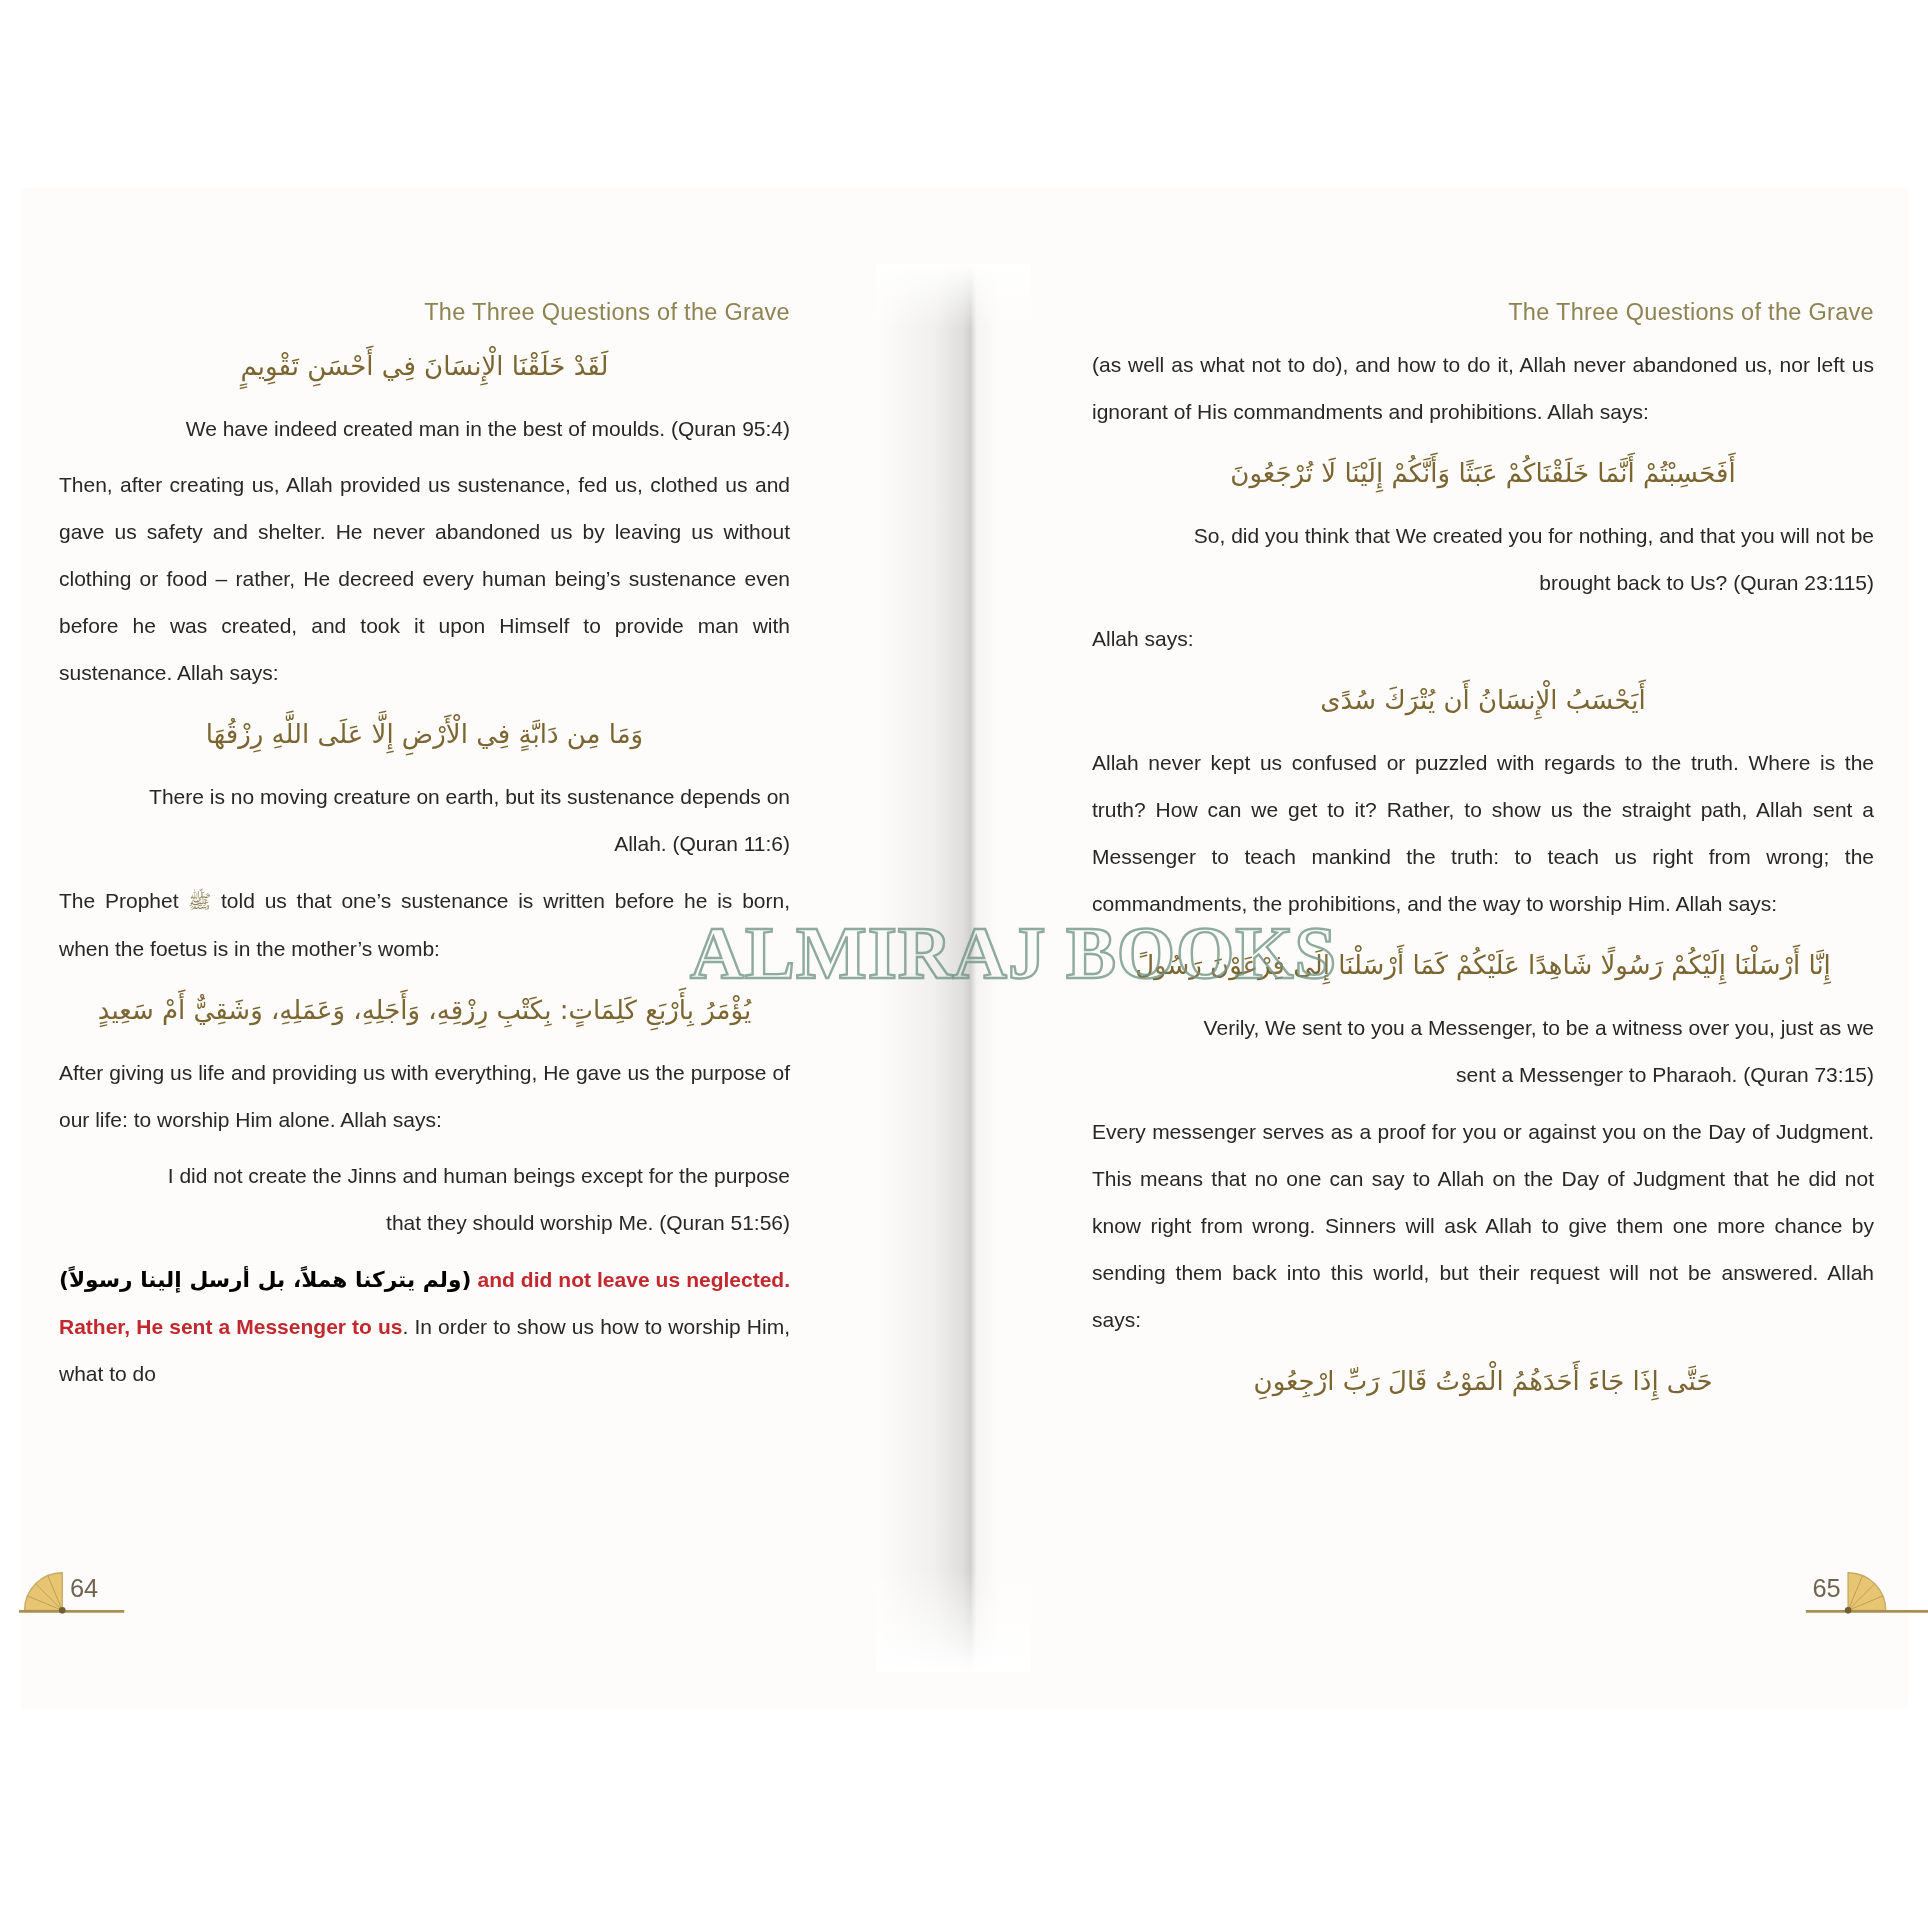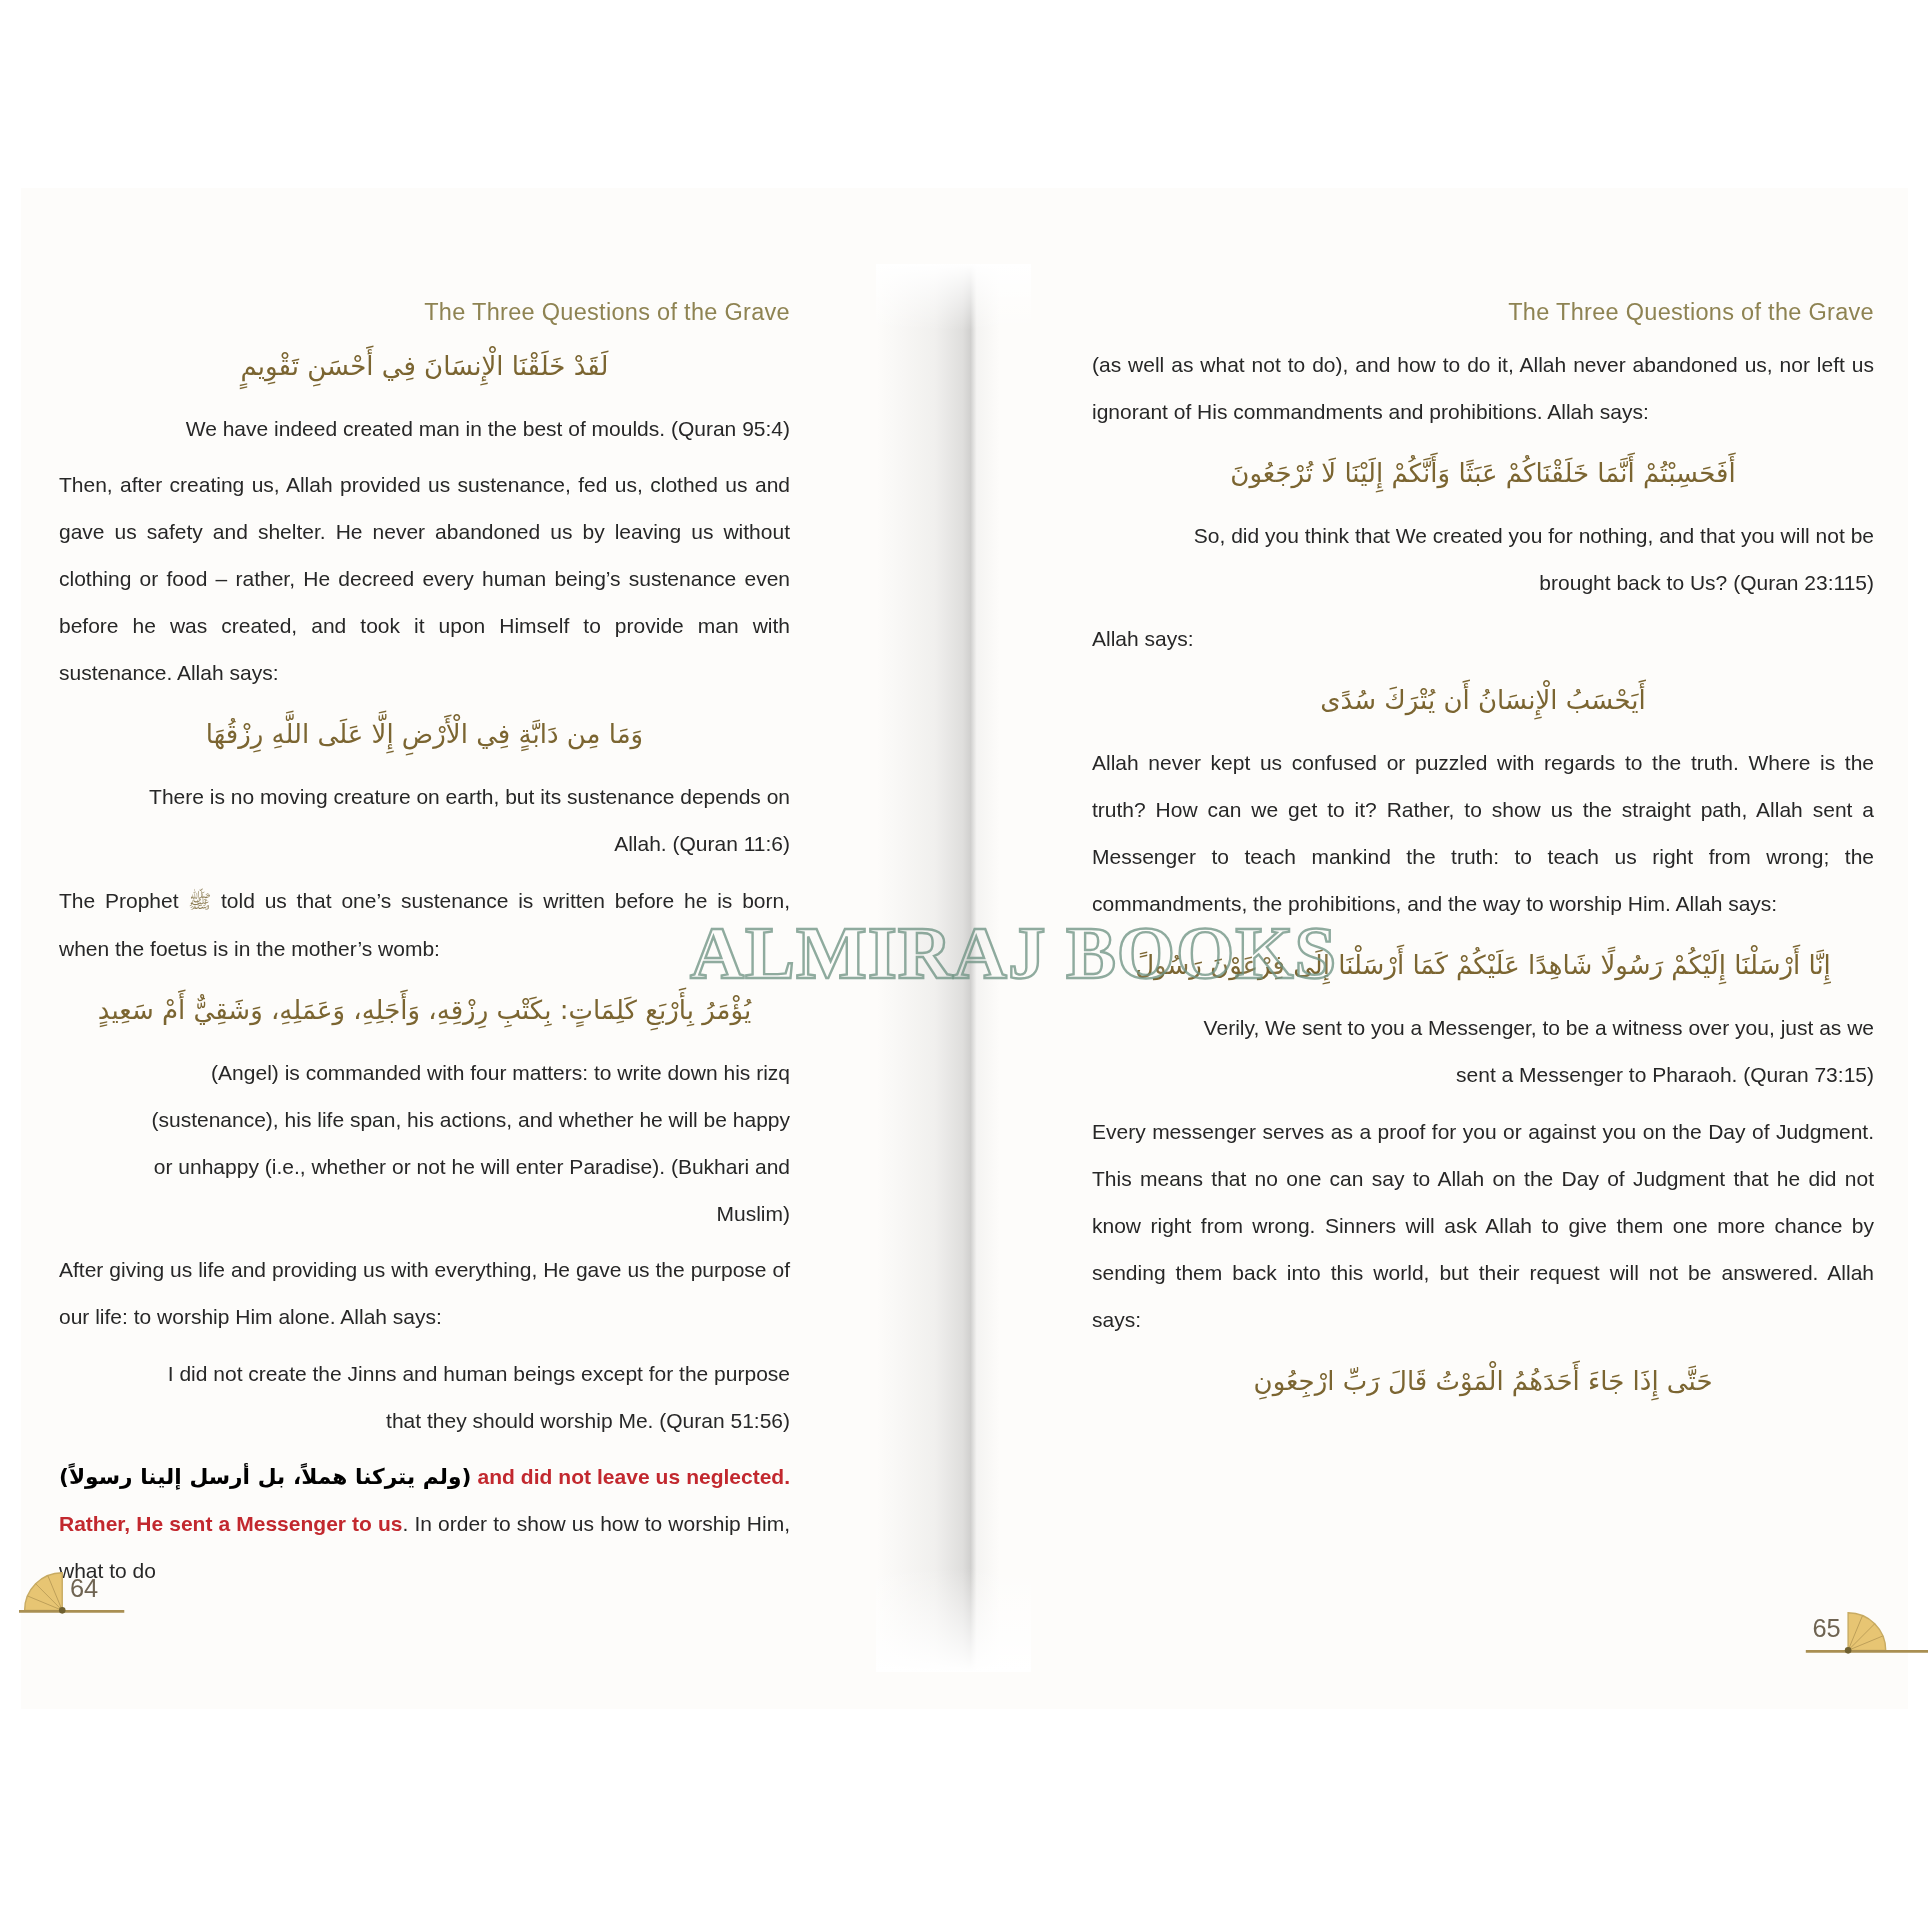--- a/index.html
+++ b/index.html
@@ -51,21 +51,21 @@
     text-align:center;margin:13px 0;
   }
   .red{color:#c2282e;font-weight:bold;}
   .arabic-inline{
     font-family:"DejaVu Sans",sans-serif;
     color:#000000;font-weight:bold;font-size:21.7px;
   }
   .prophet-sign{font-family:"DejaVu Sans",sans-serif;color:#8a7a50;font-size:19px;}
   .footer{position:absolute;height:56px;}
   .footer-left{left:19px;top:1568px;width:188px;}
-  .footer-right{left:1803px;top:1568px;width:125px;margin-top:40px;}
+  .footer-right{left:1803px;top:1568px;width:125px;}
   .pagenum{
     position:absolute;font-size:25.4px;color:#6f6452;top:5.6px;
   }
   .footer-left .pagenum{left:51px;}
   .footer-right .pagenum{left:9.4px;}
   .fan-svg{position:absolute;left:0;top:0;}
   .watermark{
     position:absolute;left:690px;top:910px;width:603px;
     font-family:"Liberation Serif",serif;font-weight:bold;
     font-size:75px;letter-spacing:0.9px;white-space:nowrap;
@@ -82,21 +82,20 @@
 
 <div class="page page-left">
   <div class="running-head">The Three Questions of the Grave</div>
   <div class="arabic">لَقَدْ خَلَقْنَا الْإِنسَانَ فِي أَحْسَنِ تَقْوِيمٍ</div>
   <div class="quote">We have indeed created man in the best of moulds. (Quran 95:4)</div>
   <div class="para">Then, after creating us, Allah provided us sustenance, fed us, clothed us and gave us safety and shelter. He never abandoned us by leaving us without clothing or food – rather, He decreed every human being’s sustenance even before he was created, and took it upon Himself to provide man with sustenance. Allah says:</div>
   <div class="arabic">وَمَا مِن دَابَّةٍ فِي الْأَرْضِ إِلَّا عَلَى اللَّهِ رِزْقُهَا</div>
   <div class="quote">There is no moving creature on earth, but its sustenance depends on Allah. (Quran 11:6)</div>
   <div class="para"><span>The Prophet </span><span class="prophet-sign">ﷺ</span><span> told us that one’s sustenance is written before he is born, when the foetus is in the mother’s womb:</span></div>
   <div class="arabic">يُؤْمَرُ بِأَرْبَعِ كَلِمَاتٍ: بِكَتْبِ رِزْقِهِ، وَأَجَلِهِ، وَعَمَلِهِ، وَشَقِيٌّ أَمْ سَعِيدٍ</div>
-  <div class="quote">(Angel) is commanded with four matters: to write down his rizq (sustenance), his life span, his actions, and whether he will be happy or unhappy (i.e., whether or not he will enter Paradise). (Bukhari and Muslim)</div>
   <div class="para">After giving us life and providing us with everything, He gave us the purpose of our life: to worship Him alone. Allah says:</div>
   <div class="quote">I did not create the Jinns and human beings except for the purpose that they should worship Me. (Quran 51:56)</div>
   <div class="para"><span class="arabic-inline">(ولم يتركنا هملاً، بل أرسل إلينا رسولاً)</span><span class="red"> and did not leave us neglected. Rather, He sent a Messenger to us</span><span>. In order to show us how to worship Him, what to do</span></div>
 </div>
 
 <div class="page page-right">
   <div class="running-head">The Three Questions of the Grave</div>
   <div class="para">(as well as what not to do), and how to do it, Allah never abandoned us, nor left us ignorant of His commandments and prohibitions. Allah says:</div>
   <div class="arabic">أَفَحَسِبْتُمْ أَنَّمَا خَلَقْنَاكُمْ عَبَثًا وَأَنَّكُمْ إِلَيْنَا لَا تُرْجَعُونَ</div>
   <div class="quote">So, did you think that We created you for nothing, and that you will not be brought back to Us? (Quran 23:115)</div>

